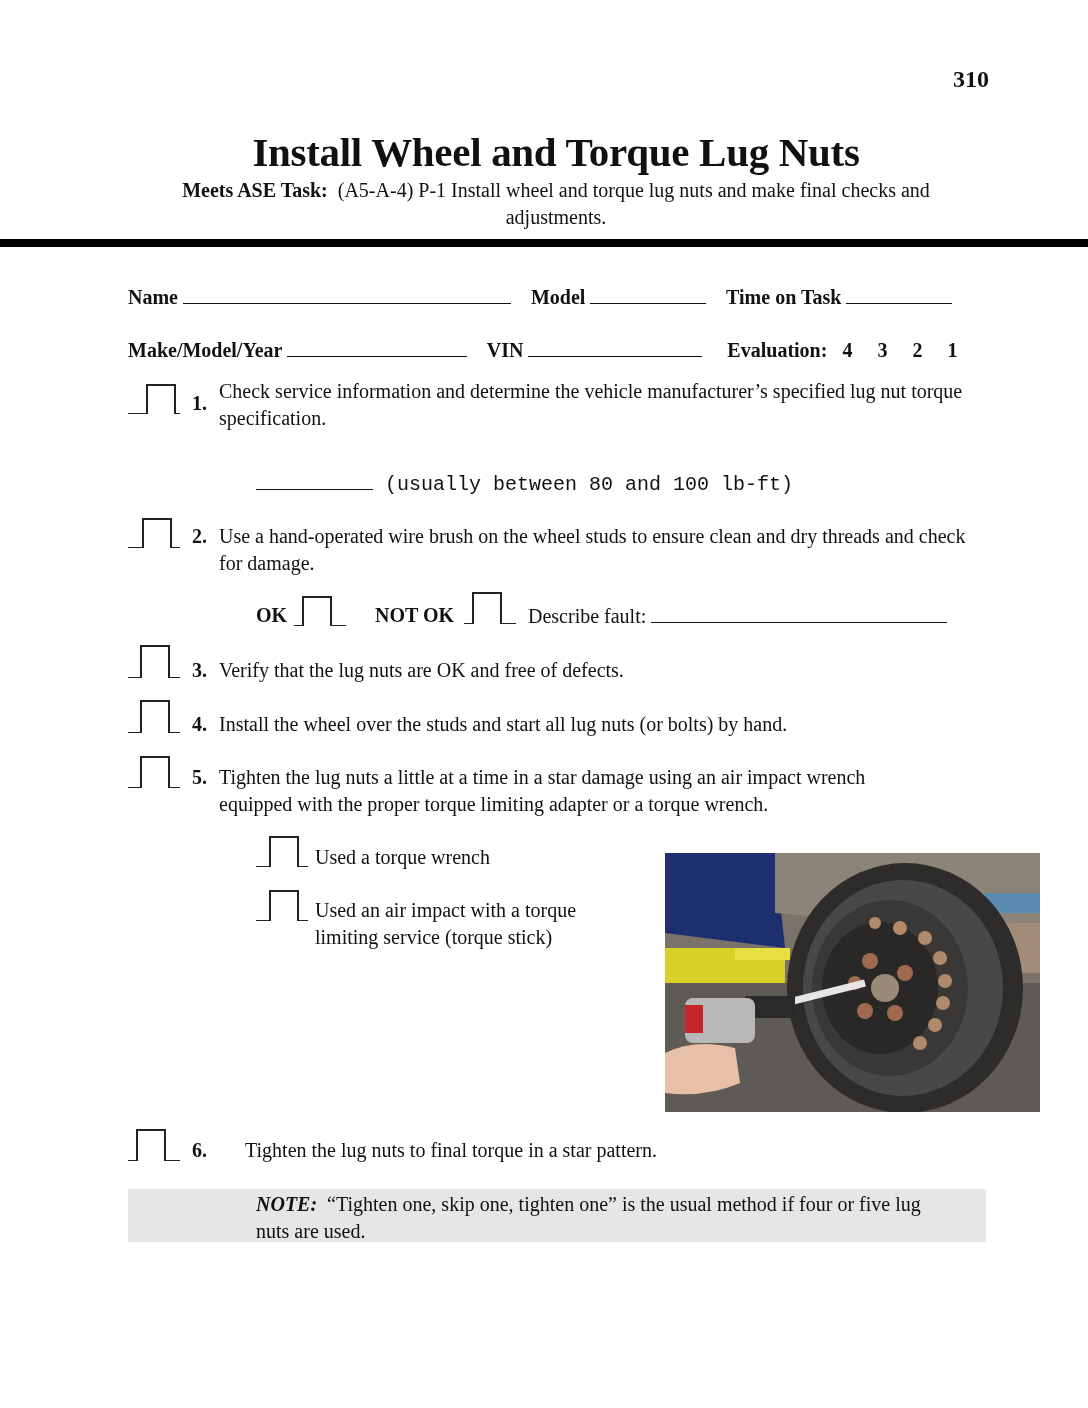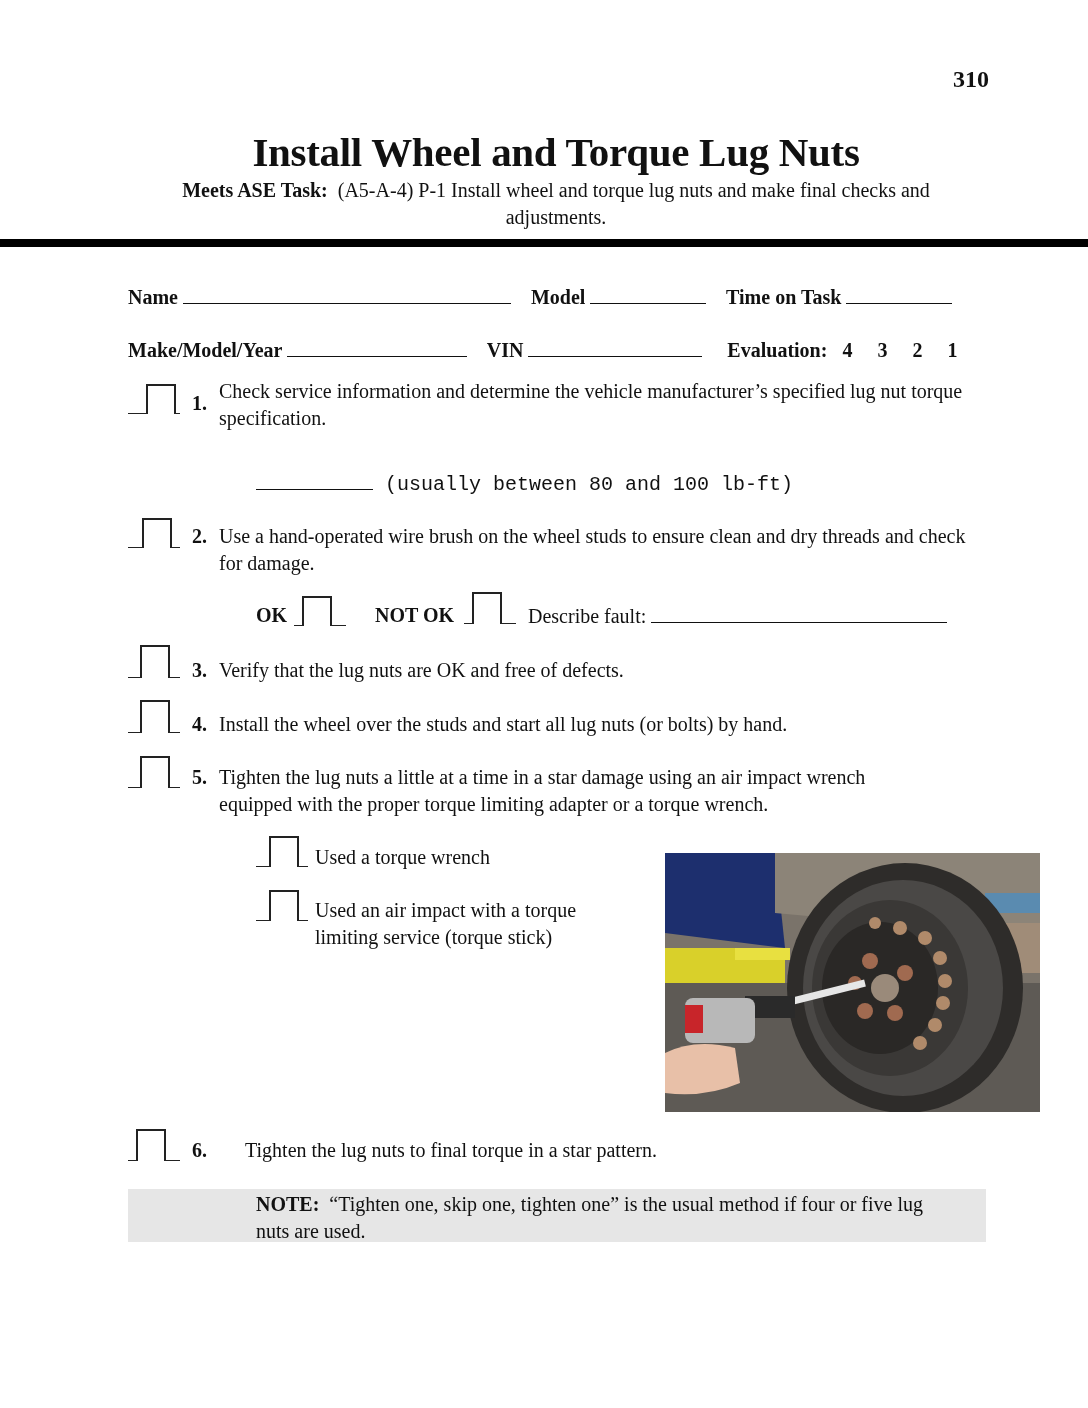--- a/index.html
+++ b/index.html
@@ -14,21 +14,21 @@
     .field-line { font-size: 20px; font-weight: bold; white-space: nowrap; }
     .blank { display: inline-block; border-bottom: 1.5px solid #111; height: 18px; vertical-align: baseline; }
     .check-wrap { position: absolute; width: 52px; height: 30px; }
     .check-wrap .line { position: absolute; left: 0; right: 0; bottom: 0; border-bottom: 1.5px solid #222; }
     .check-wrap .box { position: absolute; left: 18px; bottom: 0; width: 30px; height: 30px; border: 2px solid #222; border-bottom: none; box-sizing: border-box; background: #fff; }
     .step-num { font-size: 20px; font-weight: bold; }
     .step-text { font-size: 20px; line-height: 27px; }
     .photo { left: 665px; top: 853px; width: 375px; height: 259px; overflow: hidden; background: #6b665f; }
     .note { left: 128px; top: 1189px; width: 858px; height: 53px; background: #e6e6e6; }
     .note-text { left: 256px; top: 1191px; width: 700px; font-size: 20px; line-height: 27px; }
-    .note-text .note-label { font-weight: bold; }
+    .note-text .note-label { font-weight: bold; font-style: italic; }
   </style>
 </head>
 <body>
 
 <div class="abs page-num">310</div>
 <div class="abs title">Install Wheel and Torque Lug Nuts</div>
 <div class="abs subtitle">
   <b>Meets ASE Task:</b>&nbsp;
   <span>(A5-A-4) P-1 Install wheel and torque lug nuts and make final checks and adjustments.</span>
 </div>

